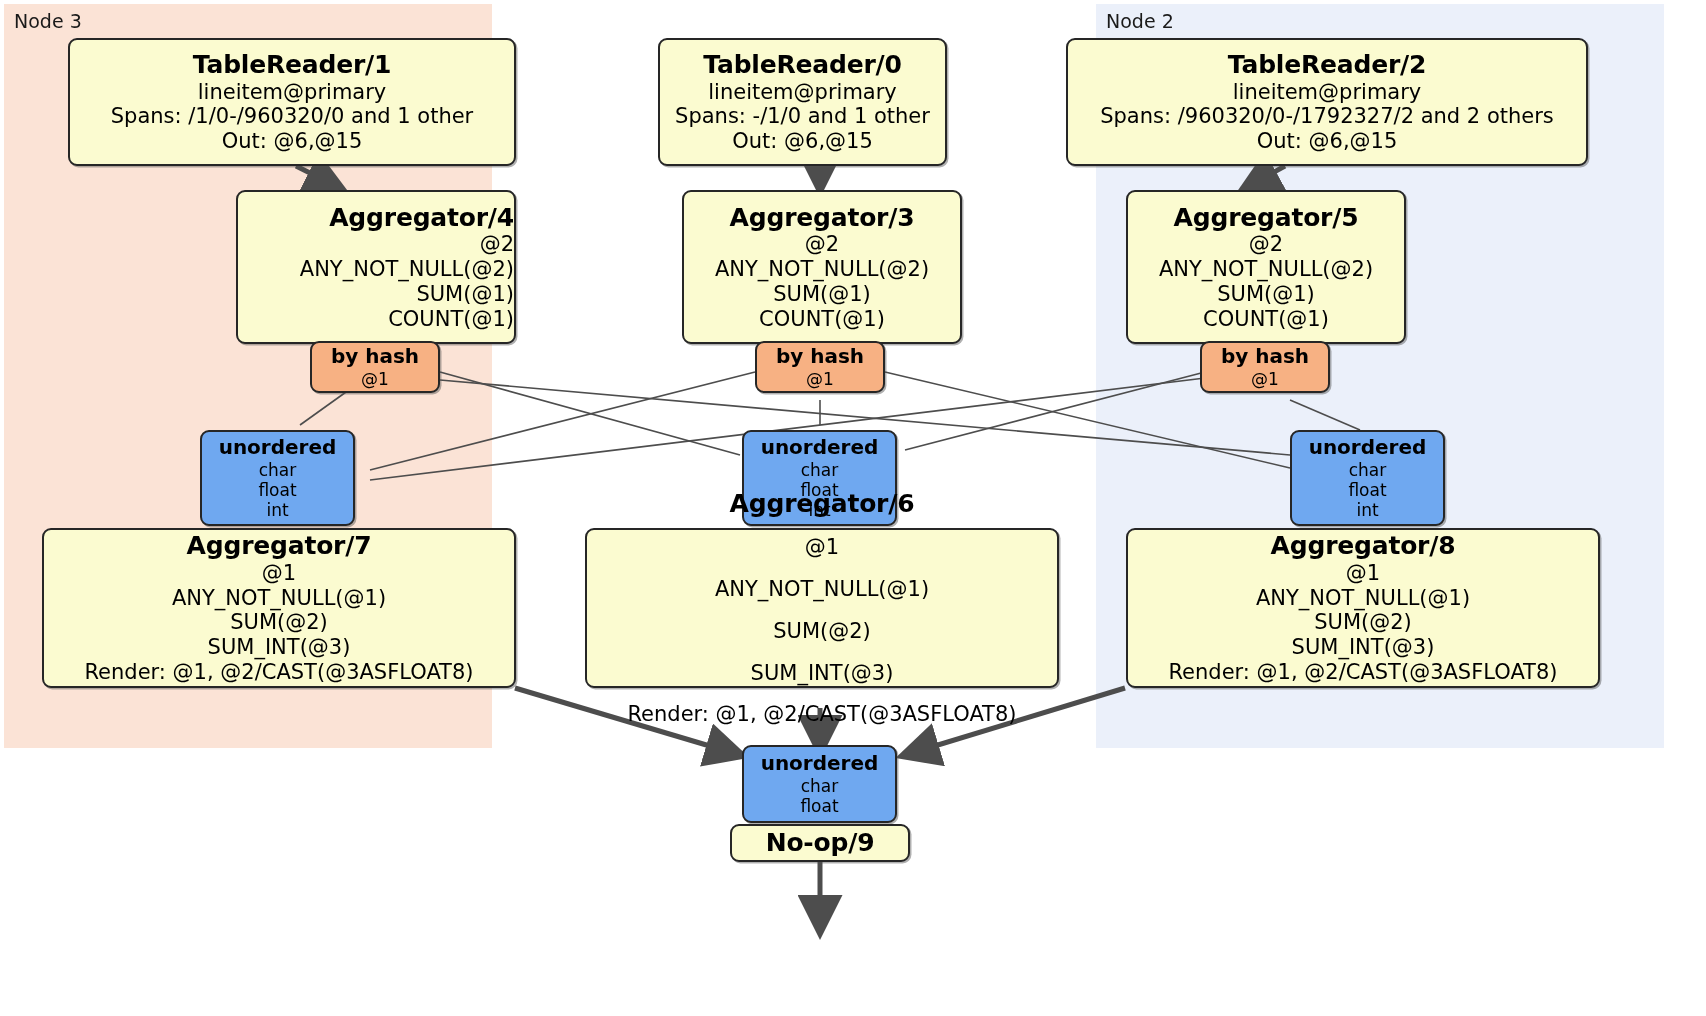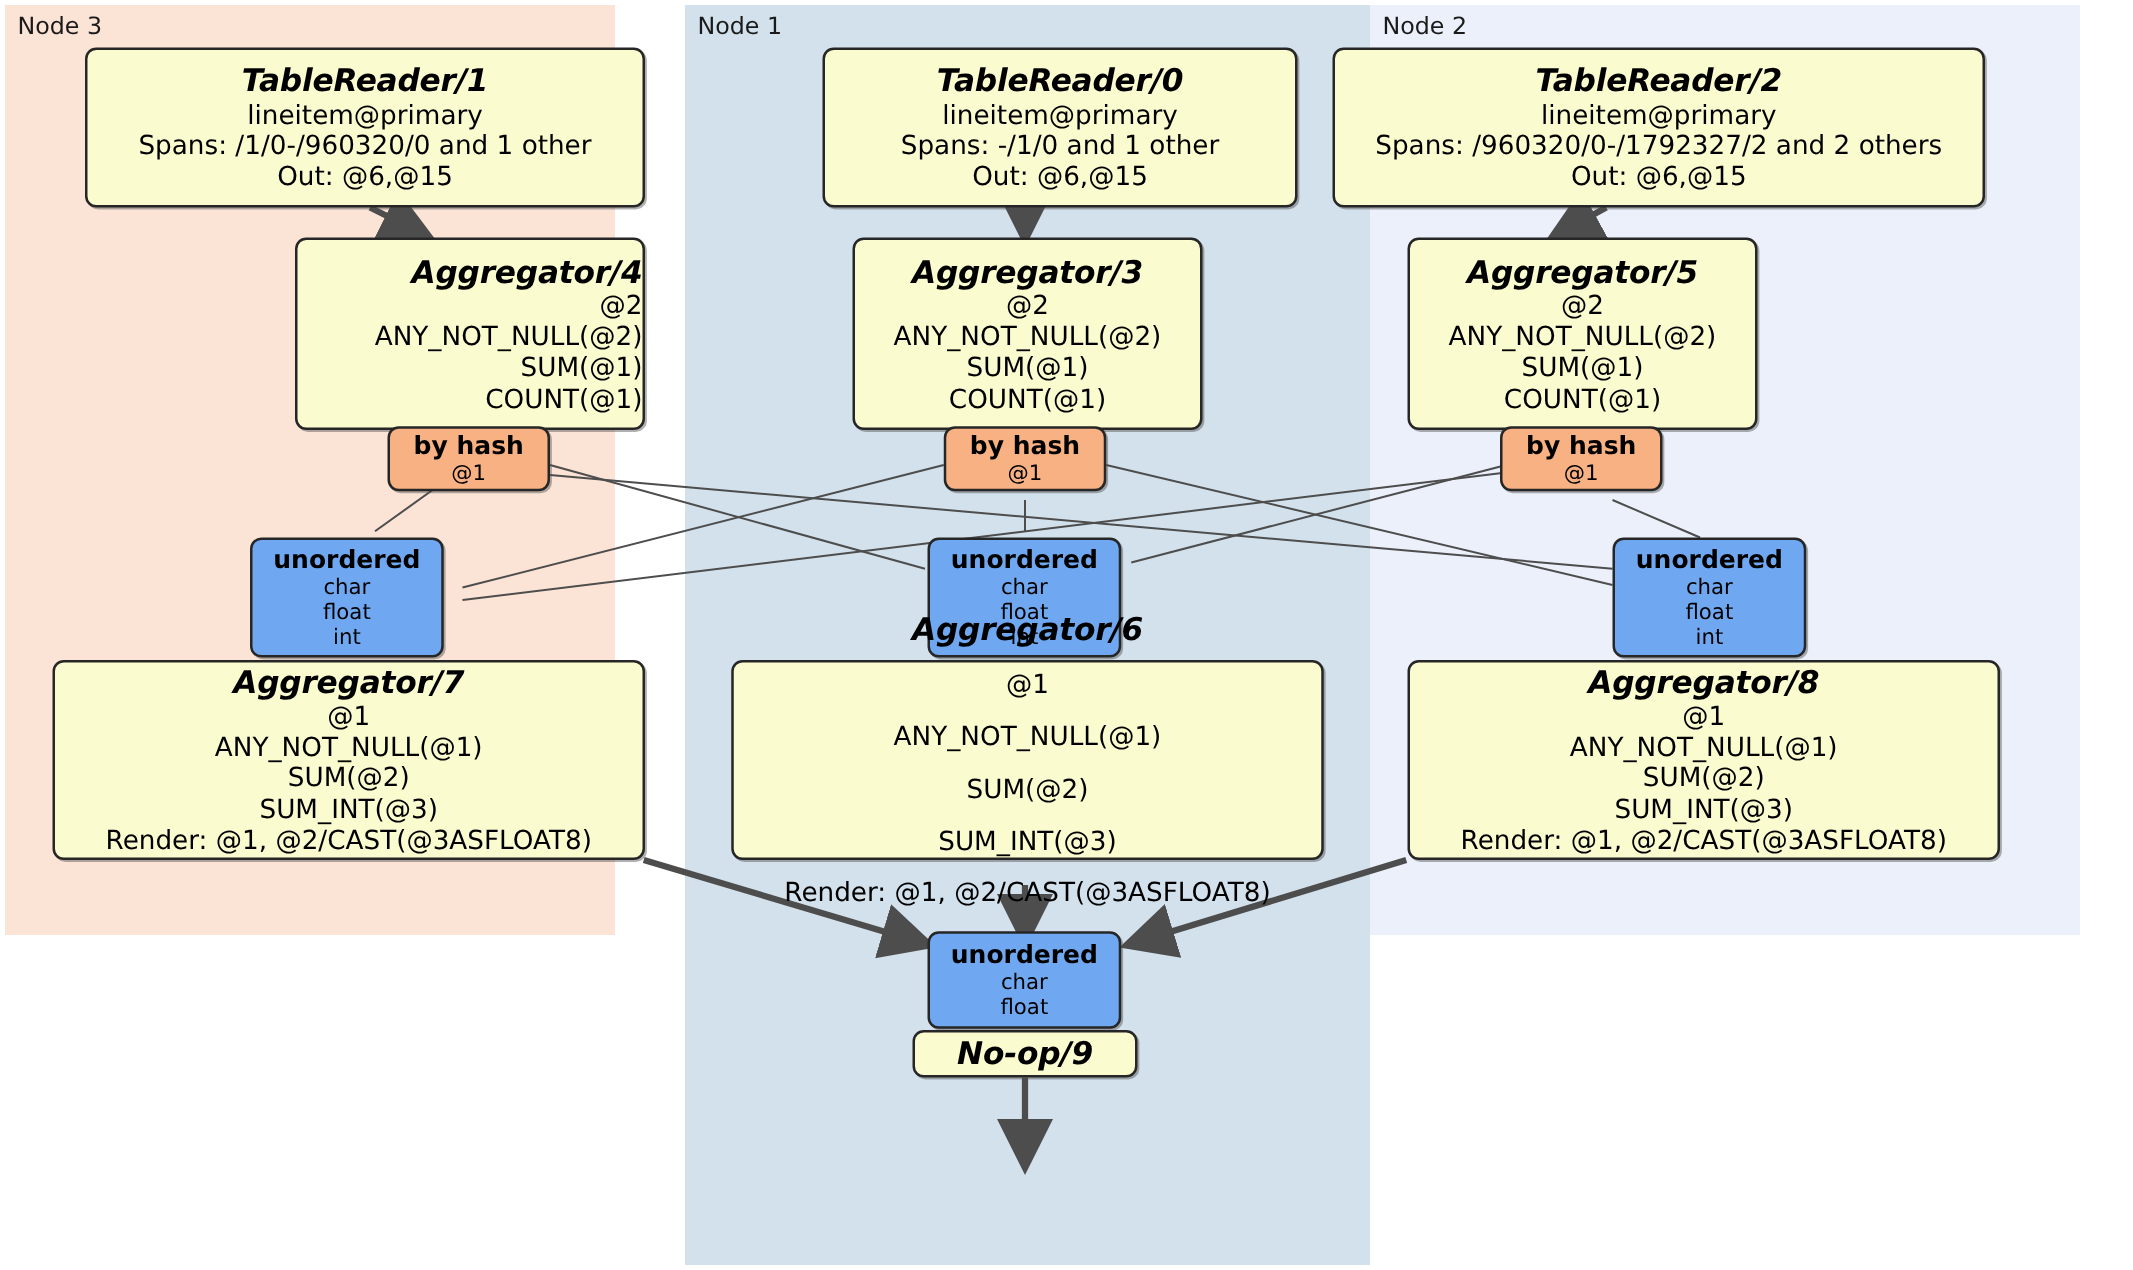--- a/index.html
+++ b/index.html
@@ -65,21 +65,20 @@
   }
   .router-unordered {
     background: #6fa8f0;
     box-shadow: 1.5px 1.5px 0 rgba(80,80,80,0.45);
   }
   .title {
     font-weight: bold;
     font-size: 25px;
     letter-spacing: -0.2px;
     white-space: nowrap;
-    font-style: italic;
   }
   .title-sm {
     font-weight: bold;
     font-size: 20px;
     white-space: nowrap;
   }
   .detail {
     font-size: 21px;
     white-space: nowrap;
   }
@@ -90,23 +89,20 @@
 </style>
 </head>
 <body>
 
 <div id="stage">
 
   <div class="panel" style="left:4px; top:4px; width:488px; height:744px; background:#fbe3d6;">
     <span class="panel-label">Node 3</span>
   </div>
 
-  <div class="panel" style="left:548px; top:4px; width:548px; height:1008px; background:#d2e1ec;">
-    <span class="panel-label">Node 1</span>
-  </div>
 
   <div class="panel" style="left:1096px; top:4px; width:568px; height:744px; background:#ebf0fa;">
     <span class="panel-label">Node 2</span>
   </div>
 
   <svg id="edges" viewBox="0 0 1706 1016" width="1706" height="1016">
     <defs>
       <marker id="arrow-thick" markerWidth="9" markerHeight="9" refX="7" refY="4.5" orient="auto" markerUnits="strokeWidth">
         <path d="M0,0 L9,4.5 L0,9 z" fill="#4d4d4d"></path>
       </marker>
@@ -170,21 +166,21 @@
     </g>
   </svg>
 
   <div class="node proc" style="left:68px; top:38px; width:448px; height:128px;">
     <div class="title">TableReader/1</div>
     <div class="detail">lineitem@primary</div>
     <div class="detail">Spans: /1/0-/960320/0 and 1 other</div>
     <div class="detail">Out: @6,@15</div>
   </div>
 
-  <div class="node proc" style="left:658px; top:38px; width:380px; height:128px;">
+  <div class="node proc" style="left:658px; top:38px; width:289px; height:128px;">
     <div class="title">TableReader/0</div>
     <div class="detail">lineitem@primary</div>
     <div class="detail">Spans: -/1/0 and 1 other</div>
     <div class="detail">Out: @6,@15</div>
   </div>
 
   <div class="node proc" style="left:1066px; top:38px; width:522px; height:128px;">
     <div class="title">TableReader/2</div>
     <div class="detail">lineitem@primary</div>
     <div class="detail">Spans: /960320/0-/1792327/2 and 2 others</div>

